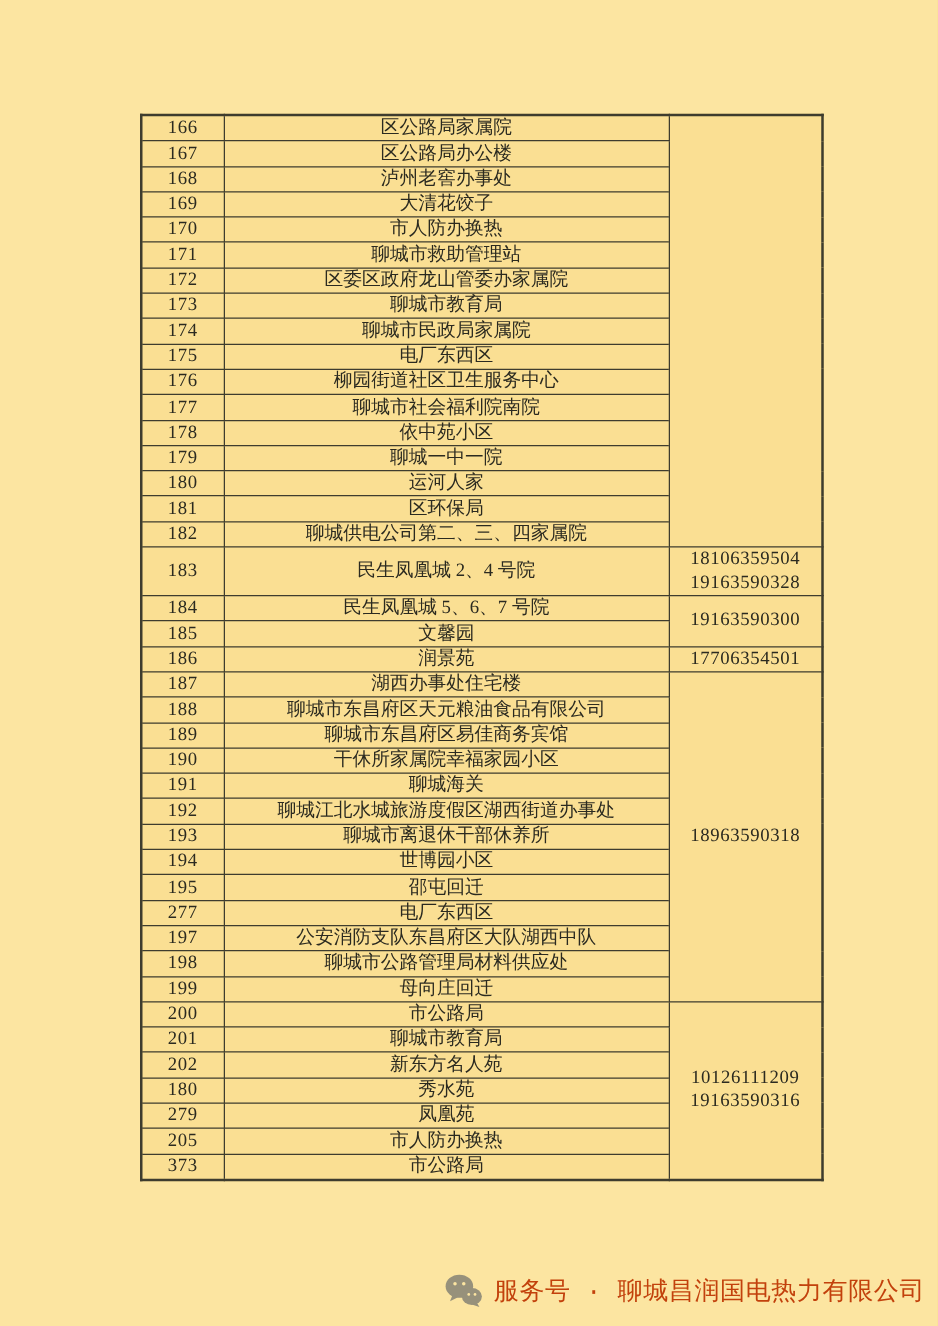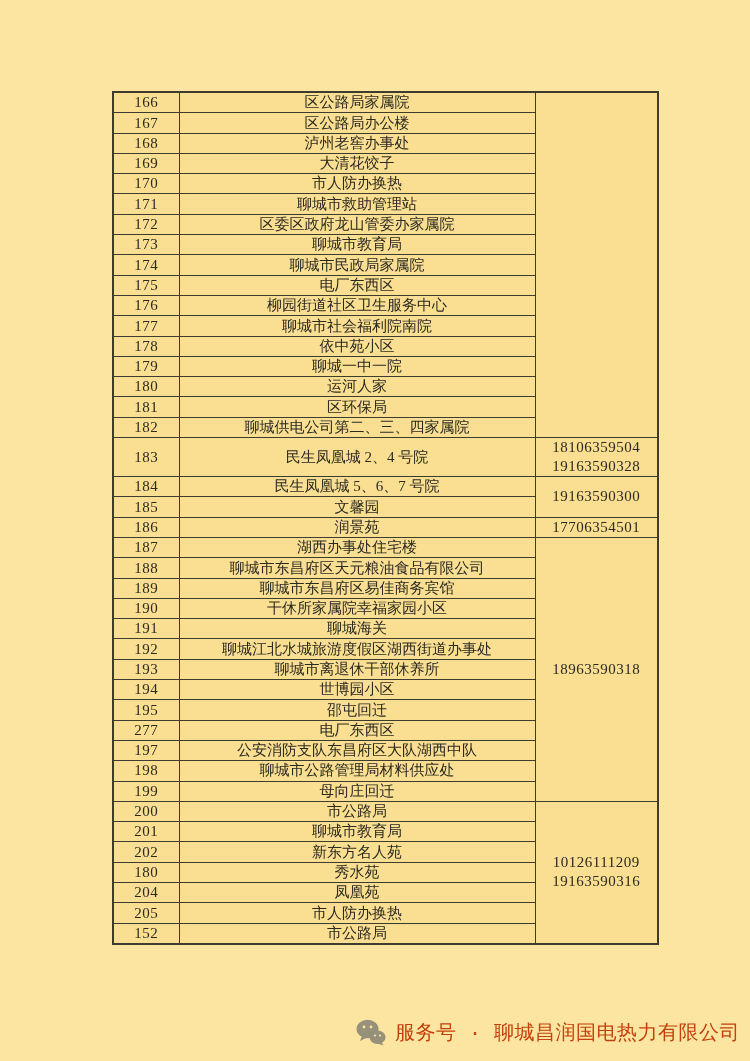--- a/index.html
+++ b/index.html
@@ -230,29 +230,29 @@
         </tr>
         <tr>
           <td class="c-no">202</td>
           <td class="c-name">新东方名人苑</td>
         </tr>
         <tr>
           <td class="c-no">180</td>
           <td class="c-name">秀水苑</td>
         </tr>
         <tr>
-          <td class="c-no">204</td>
+          <td class="c-no">279</td>
           <td class="c-name">凤凰苑</td>
         </tr>
         <tr>
           <td class="c-no">205</td>
           <td class="c-name">市人防办换热</td>
         </tr>
         <tr>
-          <td class="c-no">152</td>
+          <td class="c-no">373</td>
           <td class="c-name">市公路局</td>
         </tr>
       </tbody>
   </table>
 
   <div class="footer">
     <svg class="wx-icon" viewBox="0 0 30 27" xmlns="http://www.w3.org/2000/svg" aria-hidden="true">
       <g fill="#97917b">
         <ellipse cx="11.5" cy="10" rx="11" ry="9.2"></ellipse>
         <path d="M6 17 L4 22 L10 19 Z"></path>

